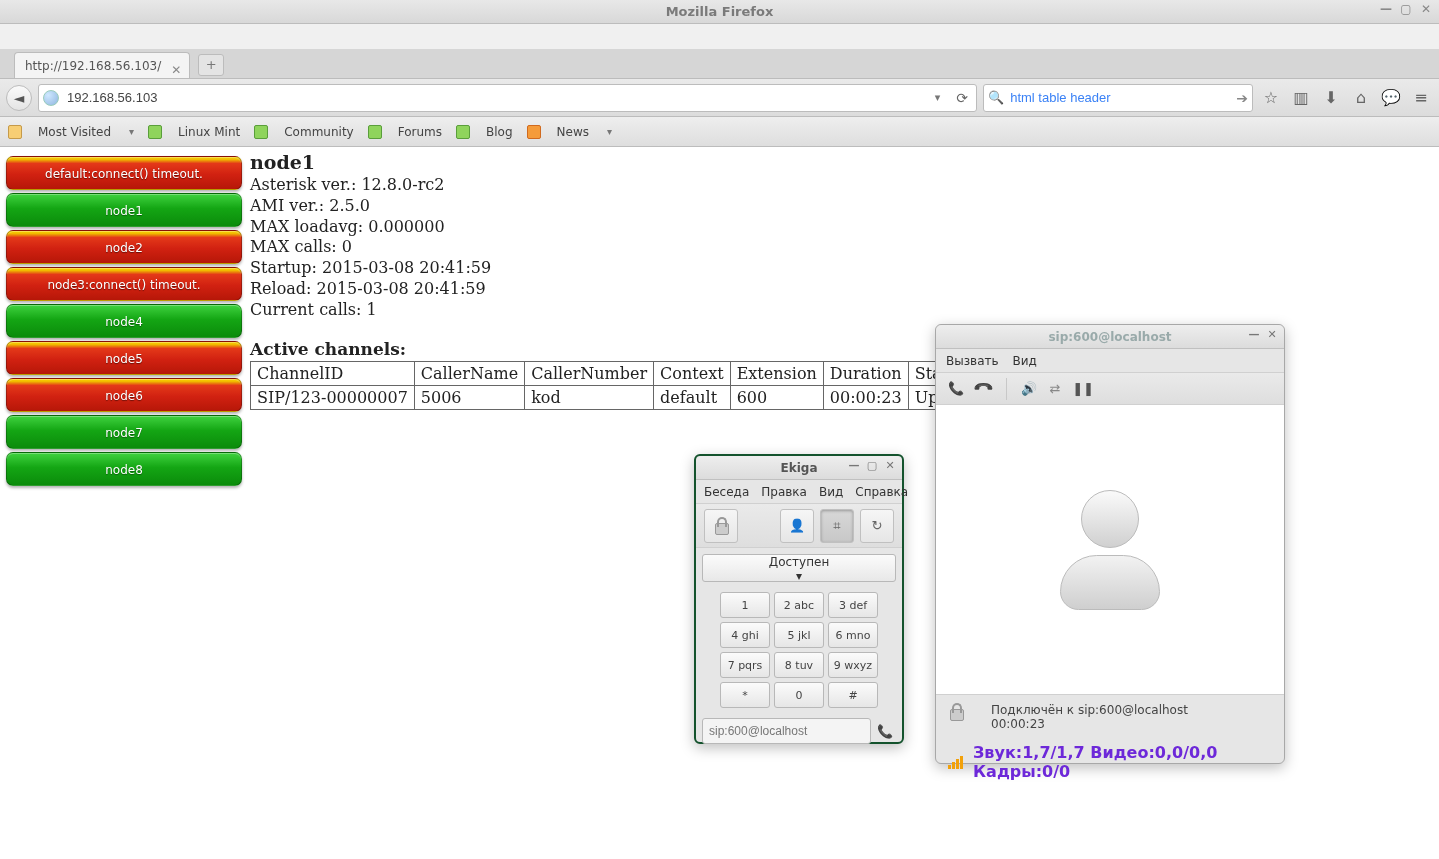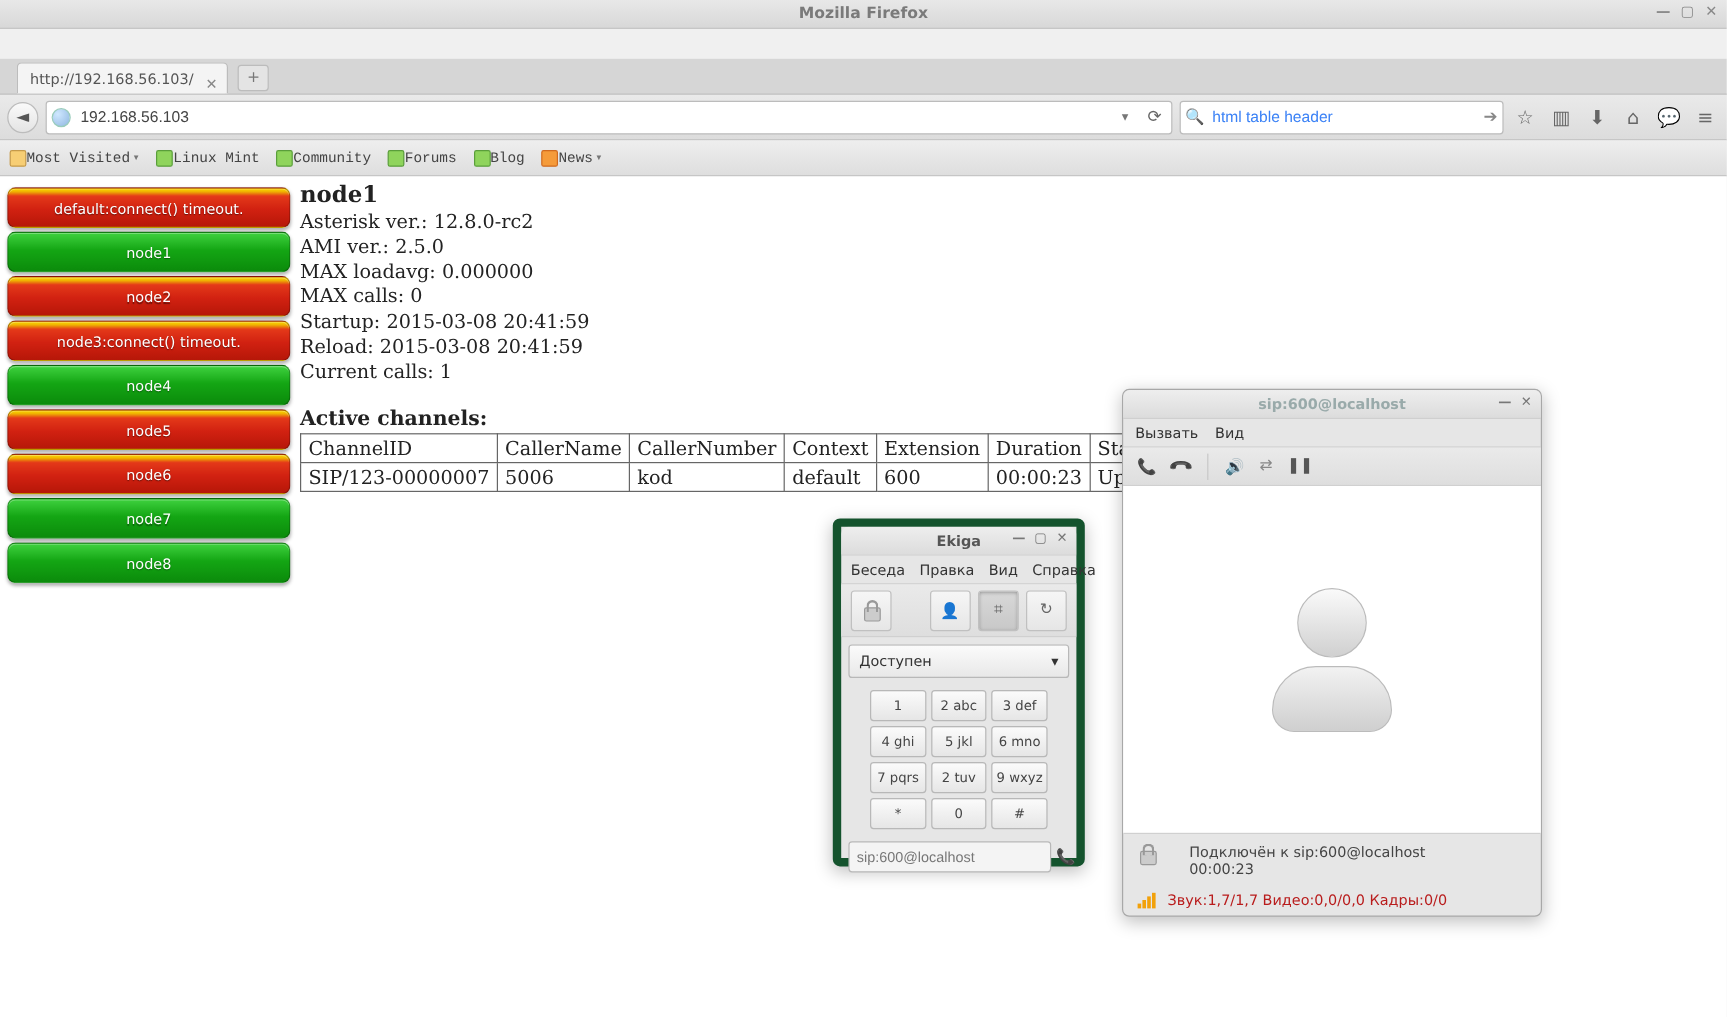--- a/index.html
+++ b/index.html
@@ -150,21 +150,21 @@
     background: linear-gradient(#eeeeee,#dedede);
     border-bottom: 1px solid #bcbcbc;
     display: flex;
     align-items: center;
     padding: 0 8px;
     gap: 14px;
     font-size: 12px;
     color: #444;
   }
   .bookmarksbar .bk {
-    display: flex; align-items: center; gap: 0; font-family: Liberation Mono, monospace;
+    display: flex; align-items: center; gap: 16px;
   }
   .bookmarksbar .bk .bk-icon {
     width: 14px; height:14px; border:1px solid #c59a4a; background:#f7ce74; border-radius:2px;
   }
   .bookmarksbar .bk .bk-icon.mint {
     border-color:#5a9e3b; background:#8fd45c;
   }
   .bookmarksbar .bk .bk-icon.rss {
     border-color:#d06a1f; background:#f59b3a;
   }
@@ -225,25 +225,25 @@
   table.channels td, table.channels th {
     border: 1px solid #666;
     padding: 2px 6px;
     font-family: "DejaVu Serif", Georgia, serif;
     font-size: 16px;
     font-weight: normal;
   }
   
   .ekiga-win {
     position: absolute;
-    left: 694px; top: 285px;
+    left: 694px; top: 307px;
     width: 210px;
     height: 290px;
     background: #e6e6e6;
-    border: 7px solid #14532d;
+    border: 2px solid #14532d;
     border-radius: 6px;
     box-shadow: 0 4px 14px rgba(0,0,0,0.25);
     font-family: "DejaVu Sans", sans-serif;
   }
   .win-header {
     height: 24px;
     background: linear-gradient(#eeeeee,#dcdcdc);
     border-bottom: 1px solid #c0c0c0;
     border-radius: 6px 6px 0 0;
     display: flex;
@@ -292,20 +292,21 @@
   .ekiga-status {
     margin: 6px;
     height: 28px;
     border:1px solid #b8b8b8;
     border-radius:3px;
     background: linear-gradient(#fbfbfb,#e8e8e8);
     display:flex; align-items:center;
     padding: 0 8px;
     justify-content: space-between;
     font-size: 12px;
+    flex-direction: column;
   }
   .dialpad {
     display:grid;
     grid-template-columns: repeat(3, 1fr);
     gap: 4px;
     padding: 4px 24px;
   }
   .dialpad .key {
     height: 26px;
     border:1px solid #b8b8b8;
@@ -382,21 +383,21 @@
     border:1px solid #bbb;
   }
   .call-status {
     padding: 8px 12px;
     display:flex; gap:27px; align-items:flex-start;
     font-size:12px; color:#444;
   }
   .call-stats {
     padding: 4px 12px 8px;
     display:flex; gap:10px; align-items:center;
-    font-size:12px; color:#b91c1c;
+    font-size:16px; color:#6d28d9;font-weight:bold;
   }
   .bars {
     display:flex; align-items:flex-end; gap:1px; height:13px;
   }
   .bars span { width:3px; background:#f2a10a; }
   .bars span:nth-child(1){height:4px;}
   .bars span:nth-child(2){height:7px;}
   .bars span:nth-child(3){height:10px;}
   .bars span:nth-child(4){height:13px;}
   .lock-icon {
@@ -559,21 +560,21 @@
       <span>▾</span>
     </div>
     <div class="dialpad">
       <div class="key">1</div>
       <div class="key">2 abc</div>
       <div class="key">3 def</div>
       <div class="key">4 ghi</div>
       <div class="key">5 jkl</div>
       <div class="key">6 mno</div>
       <div class="key">7 pqrs</div>
-      <div class="key">2 tuv</div>
+      <div class="key">8 tuv</div>
       <div class="key">9 wxyz</div>
       <div class="key">*</div>
       <div class="key">0</div>
       <div class="key">#</div>
     </div>
     <div class="ekiga-sip">
       <input type="text" disabled="" value="sip:600@localhost" style="">
       <div class="call">📞</div>
     </div>
   </div>

